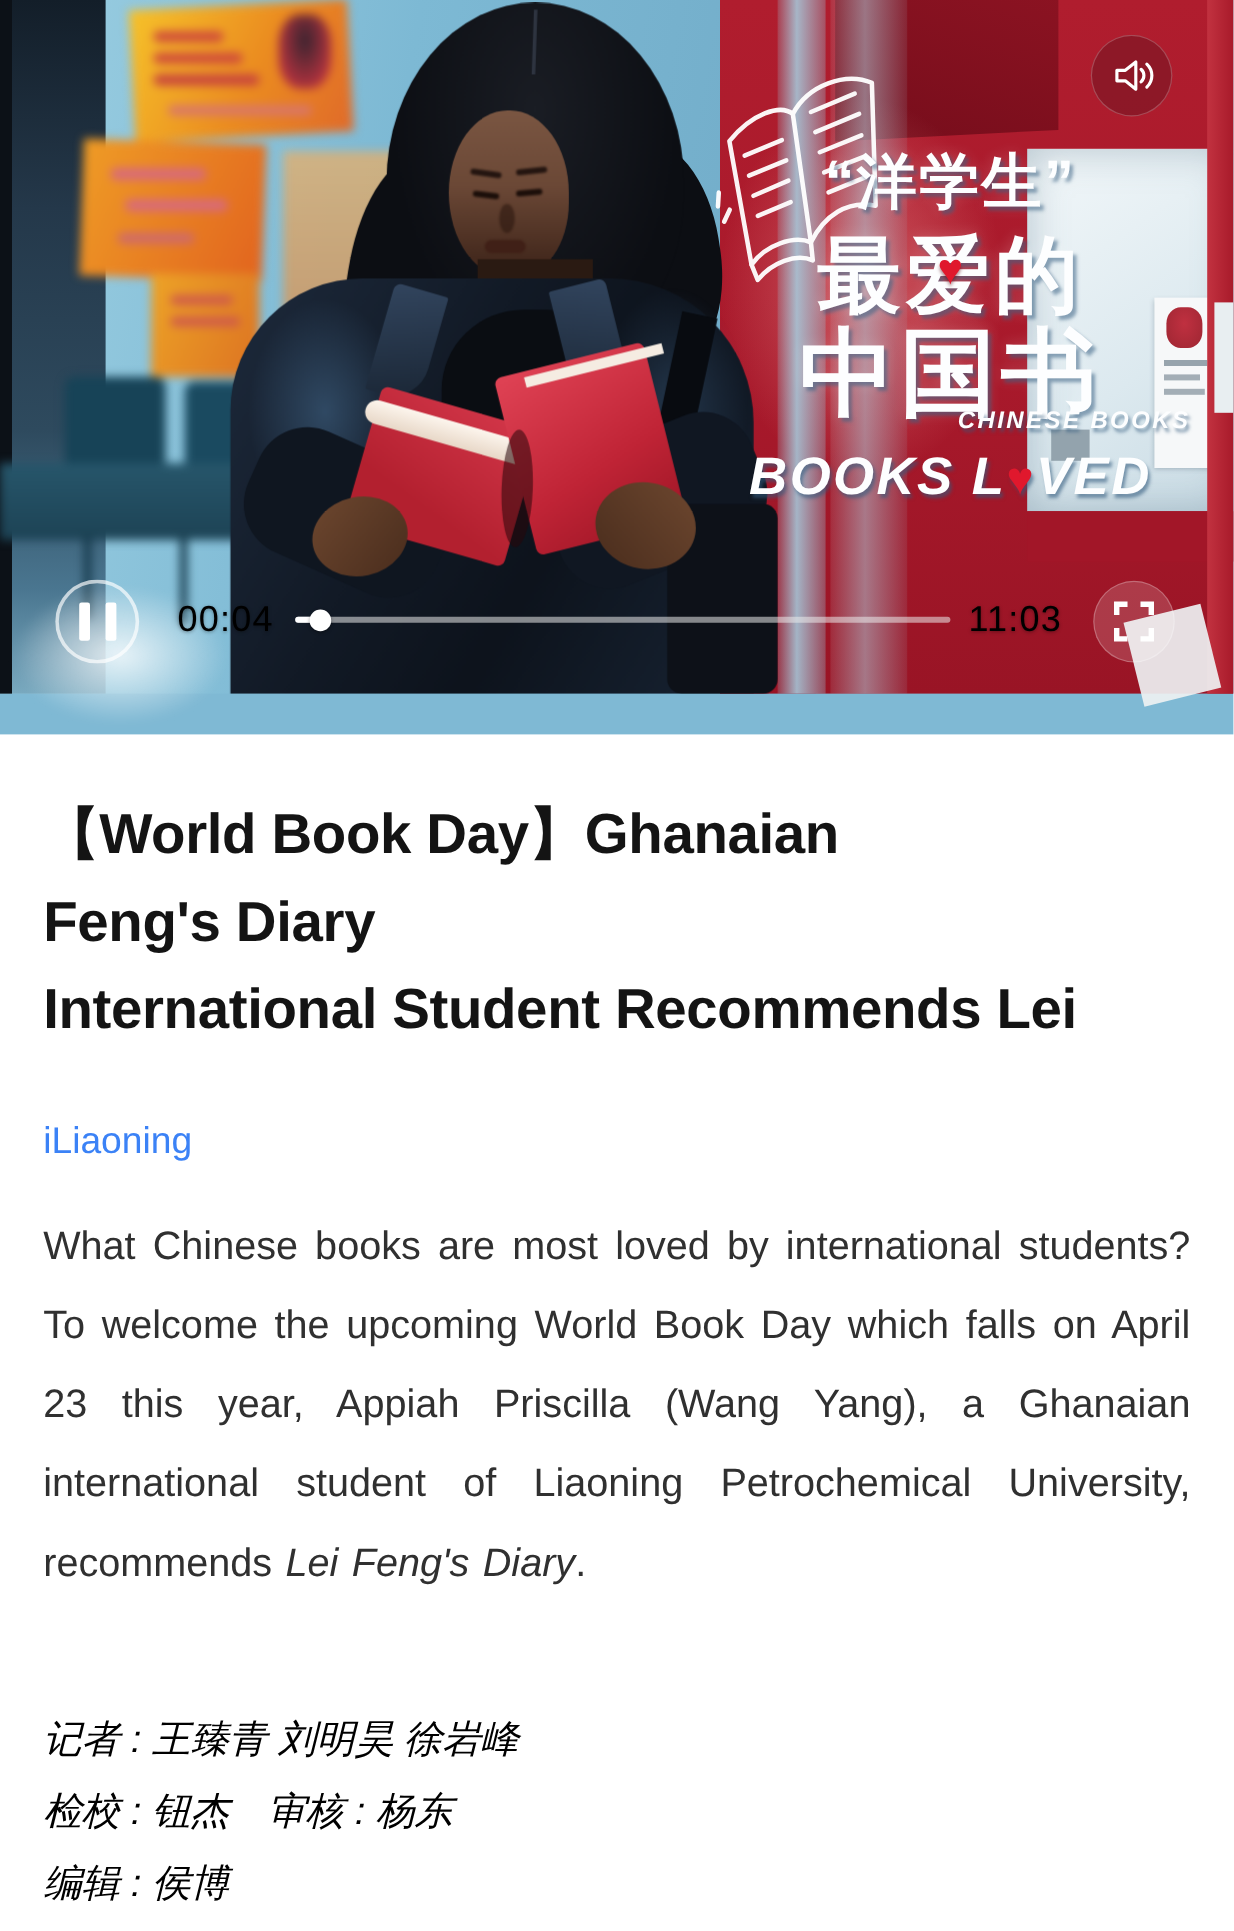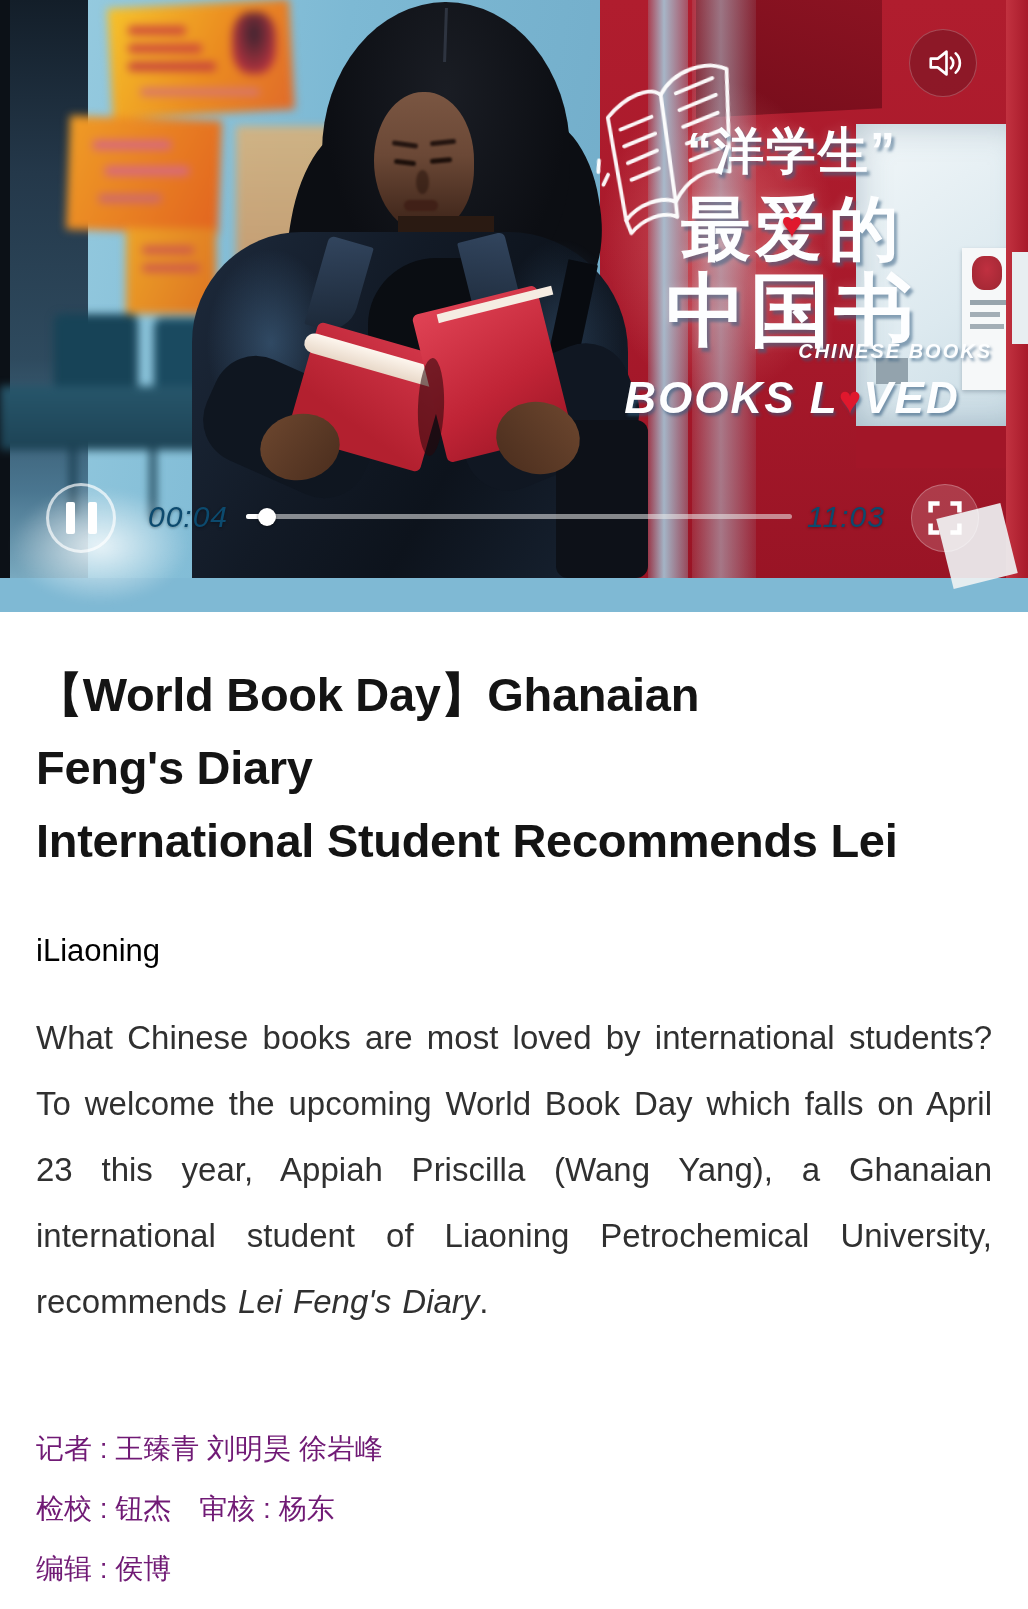--- a/index.html
+++ b/index.html
@@ -98,35 +98,35 @@
   .ov-en2{left:592px;top:373px;width:400px;font-size:44px;letter-spacing:2px;}
   .ov-en2 .hrt{color:#e0182d;font-style:normal;font-size:38px;}
   .ov-en3{left:508px;top:424px;width:520px;font-size:31px;letter-spacing:1px;}
   .doodle{left:593px;top:62px;width:155px;height:180px;transform:rotate(-6deg);z-index:19;opacity:.95;}
 
   
   .ctl{z-index:30;}
   .btn-sound{left:909px;top:29px;width:66px;height:66px;border-radius:50%;background:rgba(95,20,32,.42);border:1px solid rgba(255,255,255,.22);display:flex;align-items:center;justify-content:center;cursor:pointer;}
   .btn-pause{left:46px;top:483px;width:70px;height:70px;border-radius:50%;border:3px solid rgba(255,255,255,.65);background:rgba(255,255,255,.10);display:flex;align-items:center;justify-content:center;gap:13px;cursor:pointer;box-sizing:border-box;}
   .pbar{width:9px;height:32px;background:#fff;border-radius:2px;}
-  .time{color:#0c4a6e;font-size:30px;letter-spacing:1px;text-shadow:0 1px 3px rgba(0,0,0,.35);font-style:italic;}
+  .time{color:#000000;font-size:30px;letter-spacing:1px;text-shadow:0 1px 3px rgba(0,0,0,.35);}
   .time-cur{left:138px;top:500px;width:100px;text-align:center;}
   .time-dur{left:796px;top:500px;width:100px;text-align:center;}
   .track{left:246px;top:514px;width:546px;height:5px;background:rgba(235,235,235,.55);border-radius:3px;cursor:pointer;}
   .played{left:246px;top:514px;width:22px;height:5px;background:#ffffff;border-radius:3px;}
   .knob{left:258px;top:508px;width:18px;height:18px;background:#ffffff;border-radius:50%;box-shadow:0 1px 3px rgba(0,0,0,.4);cursor:pointer;}
   .btn-fs{left:911px;top:484px;width:68px;height:68px;border-radius:50%;background:rgba(255,255,255,.16);border:1px solid rgba(255,255,255,.25);display:flex;align-items:center;justify-content:center;cursor:pointer;box-sizing:border-box;}
 
   
   .article{padding:0 36px;}
   .title{padding-top:46px;font-size:47px;line-height:73px;font-weight:bold;color:#141414;letter-spacing:-0.3px;}
-  .byline{margin-top:56px;font-size:31px;color:#000000;display:flex;gap:48px;}
+  .byline{margin-top:56px;font-size:31px;color:#3b82f6;display:flex;gap:48px;}
   .bodytext{margin-top:36px;font-size:33px;line-height:66px;color:#303030;text-align:justify;word-spacing:2px;}
   .bodytext i{font-style:italic;}
-  .credits{margin-top:84px;font-size:28px;color:#701a75;line-height:60px;}
+  .credits{margin-top:84px;font-size:32px;color:#000000;line-height:60px;font-style:italic;}
 </style>
 </head>
 <body>
 
 <div class="video">
 
   <div class="abs wall-left"></div>
   <div class="abs pillar-dark"></div>
   <div class="abs pillar-edge"></div>
   <div class="blurry">

